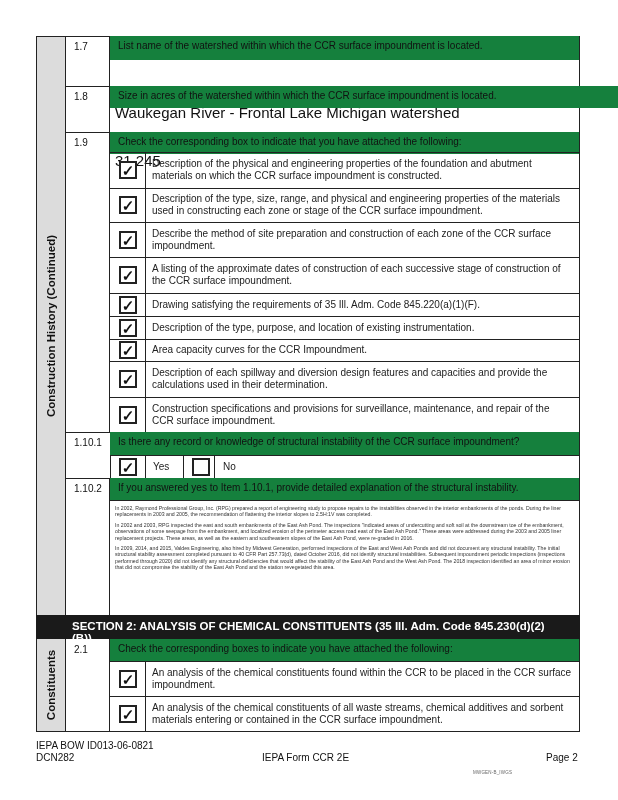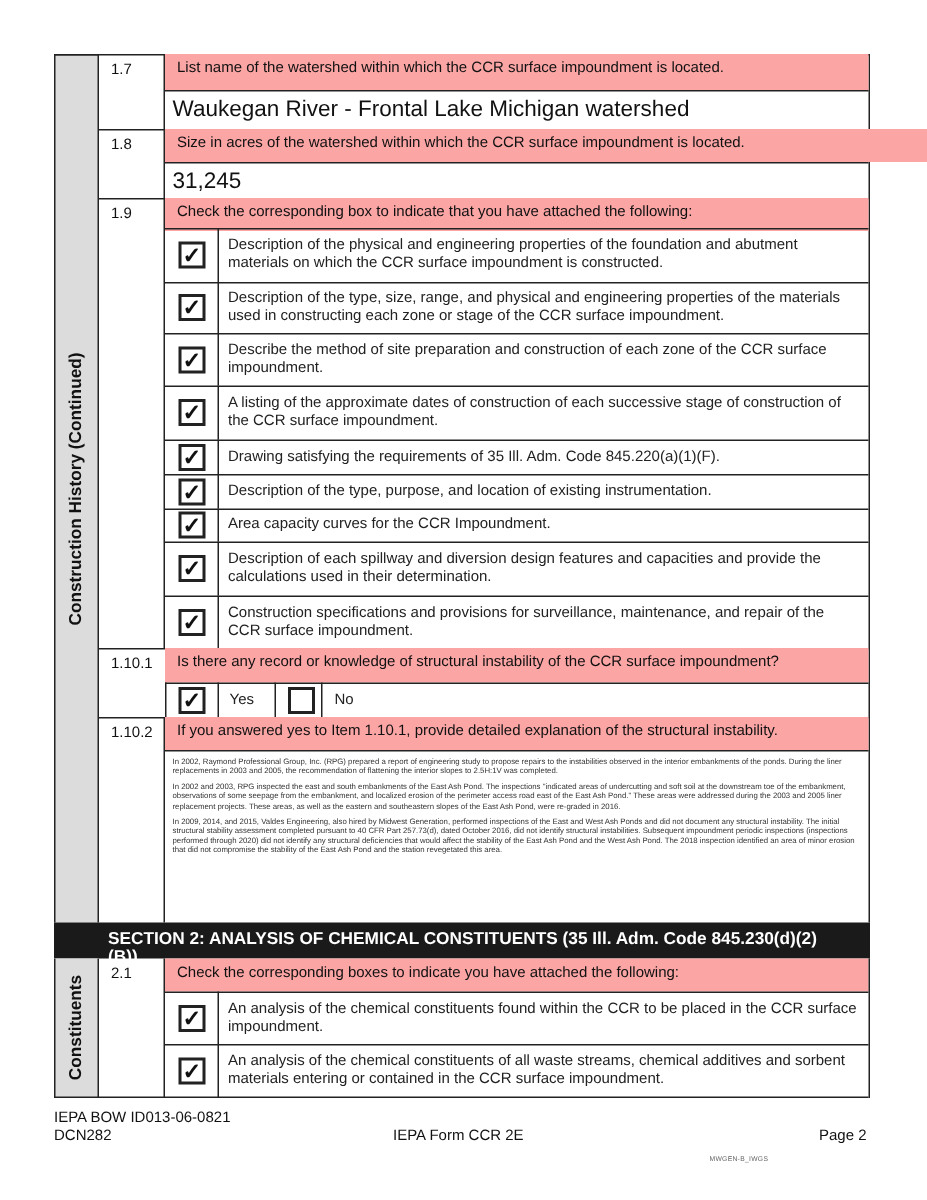--- a/index.html
+++ b/index.html
@@ -4,22 +4,22 @@
 <style>
   html, body { margin: 0; padding: 0; background: #ffffff; }
   body { width: 618px; height: 800px; position: relative; overflow: hidden;
          font-family: "Liberation Sans", sans-serif; color: #111; }
   .abs { position: absolute; box-sizing: border-box; }
   .side { background: #dcdcdc; border-left: 1px solid #222; border-right: 1px solid #222; }
   .side-label { position: absolute; left: 50%; top: 50%; white-space: nowrap;
                 transform: translate(-50%, -50%) rotate(-90deg);
                 font-weight: bold; font-size: 11.5px; color: #111; }
   .num { font-size: 10px; padding: 5px 0 0 8px; }
-  .q { background: #fca5a5; font-size: 10px; padding: 4px 0 18px 8px; border-top: 1px solid #222; }
-  .ans { font-size: 15px; padding: 3px 0 0 5px; }
+  .q { background: #15803d; font-size: 10px; padding: 4px 0 18px 8px; border-top: 1px solid #222; }
+  .ans { font-size: 15px; padding: 3px 0 0 5px; margin-top: 40px; }
   .line-t { border-top: 1px solid #222; }
   .line-l { border-left: 1px solid #222; }
   .line-r { border-right: 1px solid #222; }
   .line-b { border-bottom: 1px solid #222; }
   .cb { width: 18px; height: 18px; border: 2px solid #222; background: #fff; box-sizing: border-box;
         display: flex; align-items: center; justify-content: center;
         font-size: 15px; font-weight: bold; line-height: 1; color: #111; }
   .itemtext { font-size: 10px; line-height: 12px; color: #222; }
   .para { font-size: 5.2px; line-height: 6.4px; color: #333; margin: 0 0 4px 0; }
   .section-bar { background: #1a1a1a; color: #fff; font-weight: bold; font-size: 11.5px; padding: 5px 16px 0 36px; }

